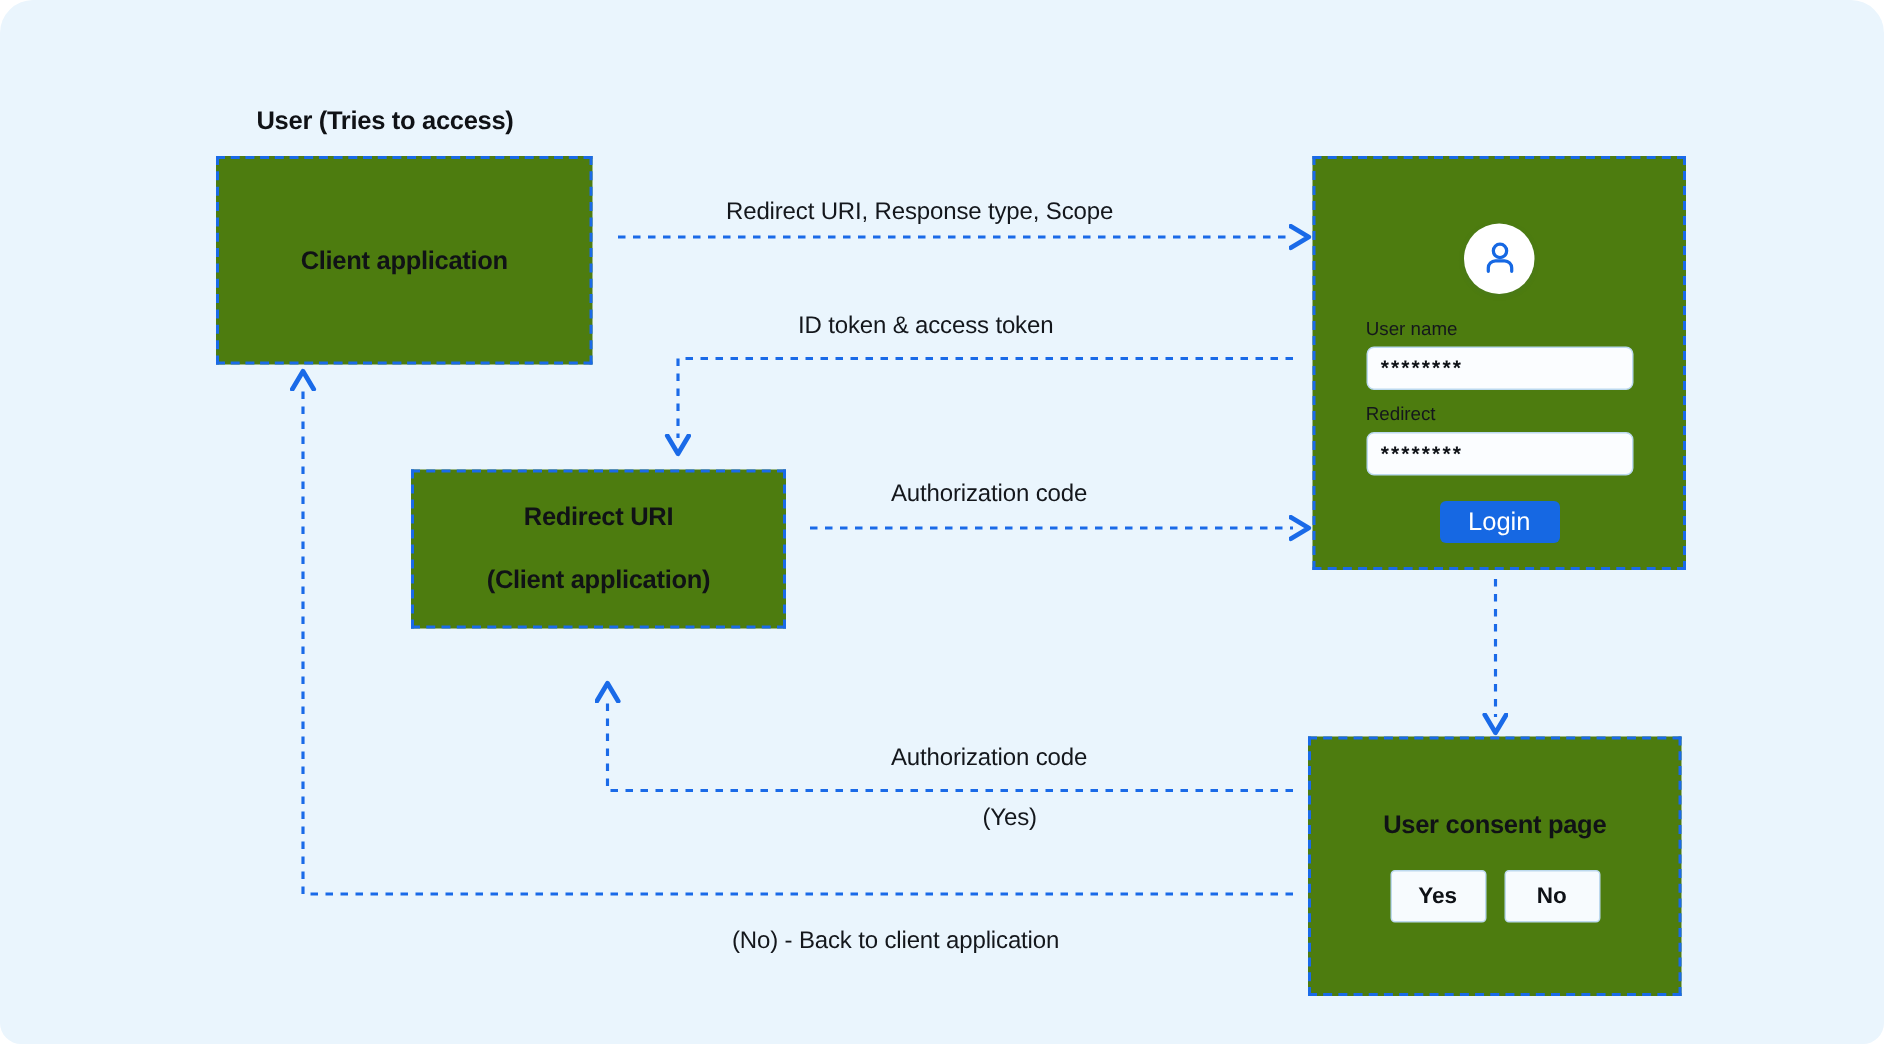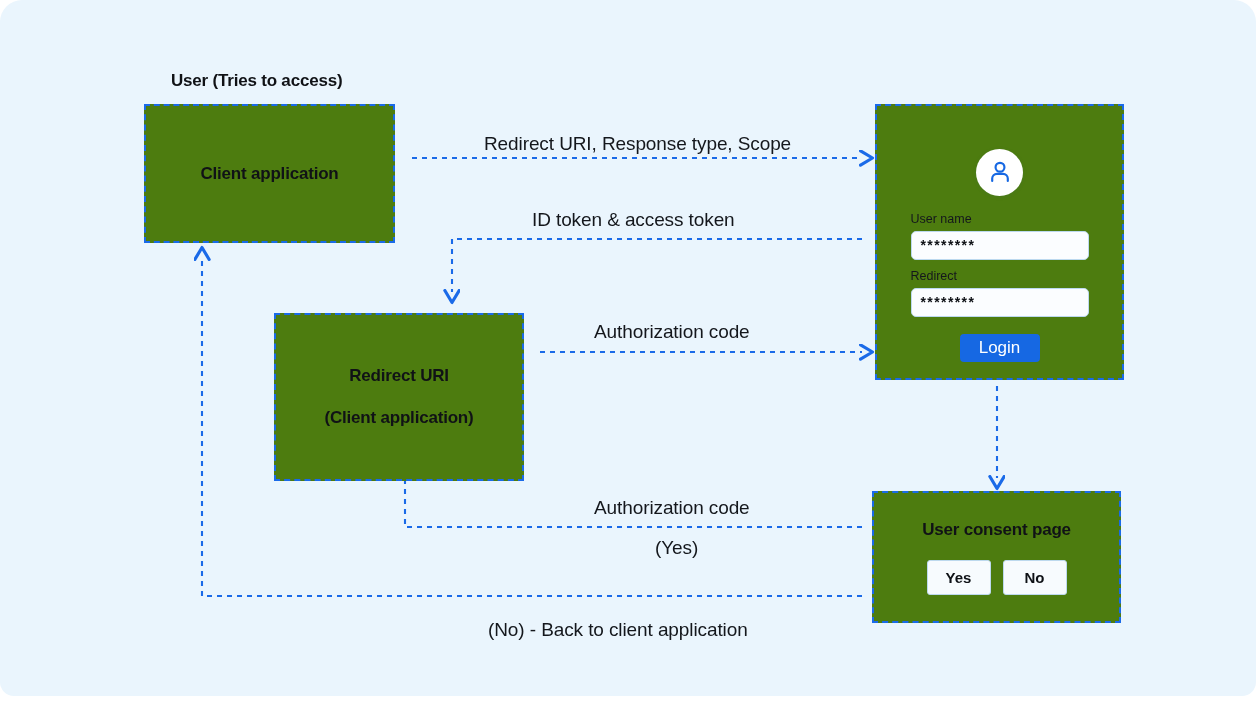--- a/index.html
+++ b/index.html
@@ -55,36 +55,36 @@
   #client-app-node {
     left: 144px;
     top: 104px;
     width: 251px;
     height: 139px;
   }
   #redirect-uri-node {
     left: 274px;
     top: 313px;
     width: 250px;
-    height: 168px;
+    height: 106px;
     gap: 22px;
   }
   #login-node {
     left: 875px;
     top: 104px;
     width: 249px;
     height: 276px;
     justify-content: center;
     padding-top: 26px;
   }
   #consent-node {
     left: 872px;
     top: 491px;
     width: 249px;
-    height: 132px;
+    height: 173px;
     gap: 20px;
   }
 
   
   #user-tries-caption {
     position: absolute;
     left: 171px;
     top: 71px;
     font-size: 17px;
     font-weight: bold;
@@ -163,21 +163,21 @@
     font-family: "Liberation Sans", sans-serif;
     display: flex;
     align-items: center;
     justify-content: center;
     cursor: pointer;
   }
 
   
   .edge-label {
     position: absolute;
-    font-size: 19px;
+    font-size: 16px;
     color: #14171c;
     white-space: nowrap;
     letter-spacing: -0.1px;
   }
   #label-authorize      { left: 484px; top: 133px; }
   #label-tokens         { left: 532px; top: 209px; }
   #label-authcode-up    { left: 594px; top: 321px; }
   #label-authcode-back  { left: 594px; top: 497px; }
   #label-yes            { left: 655px; top: 537px; }
   #label-no-back        { left: 488px; top: 619px; }

